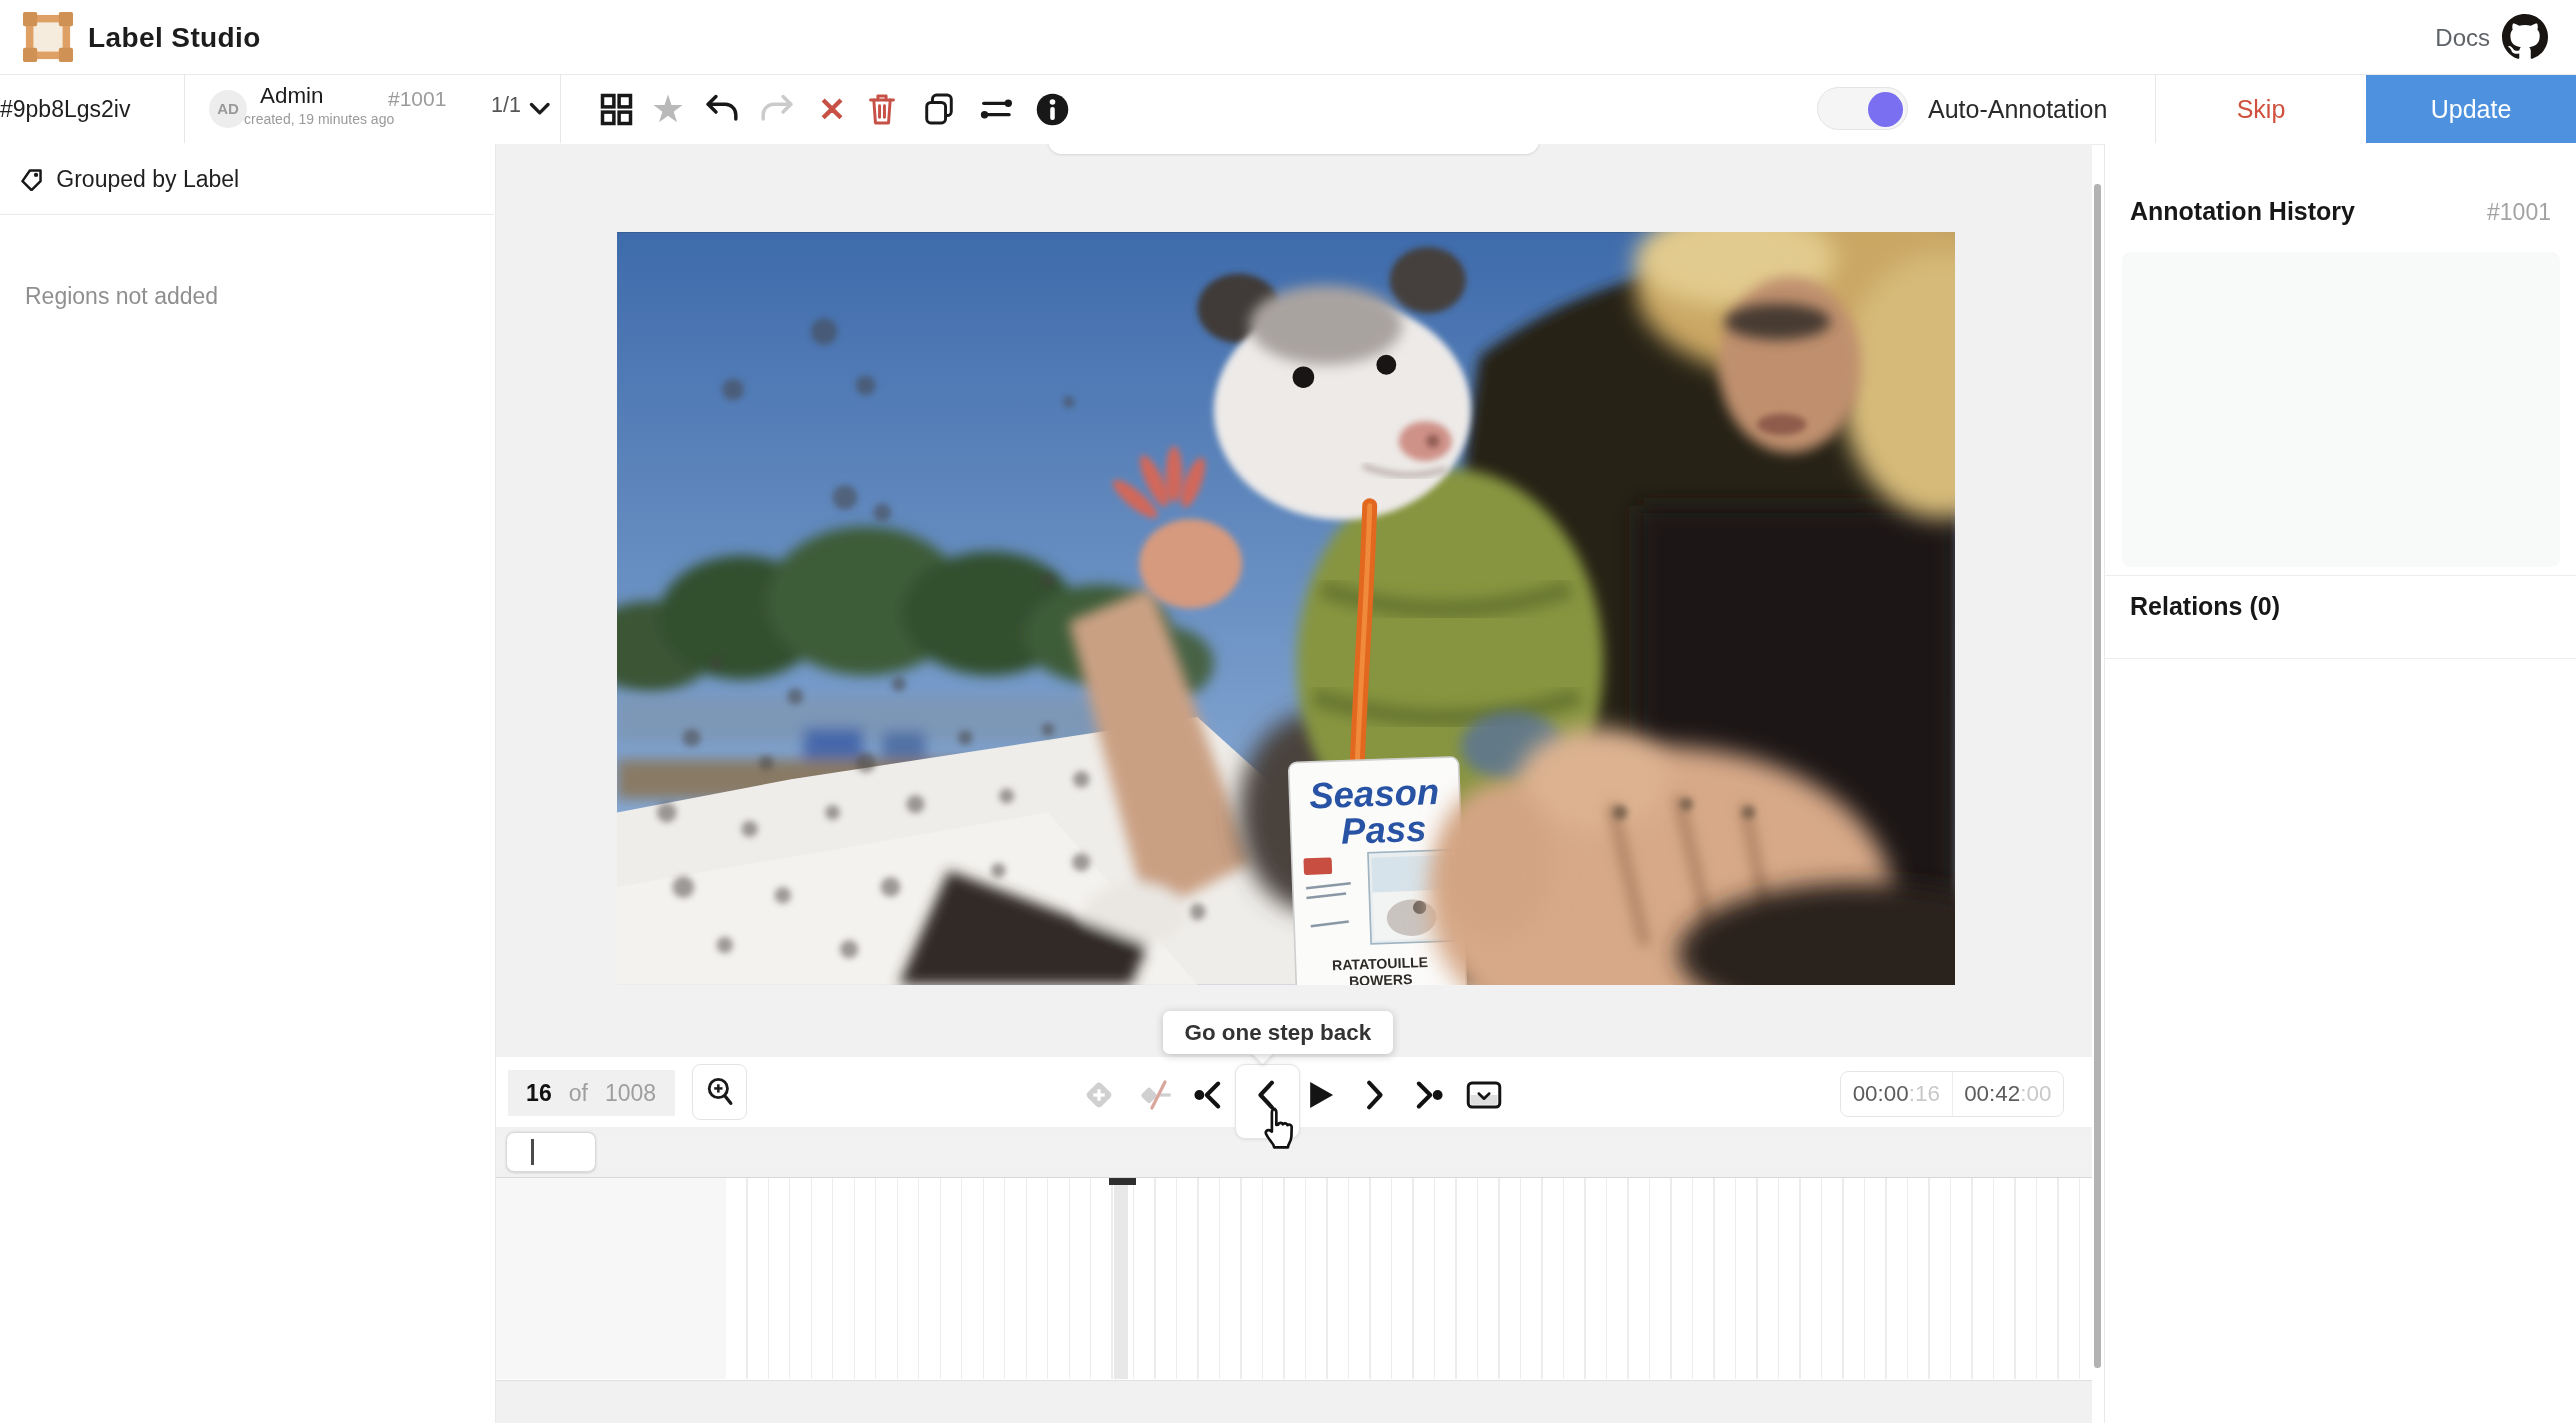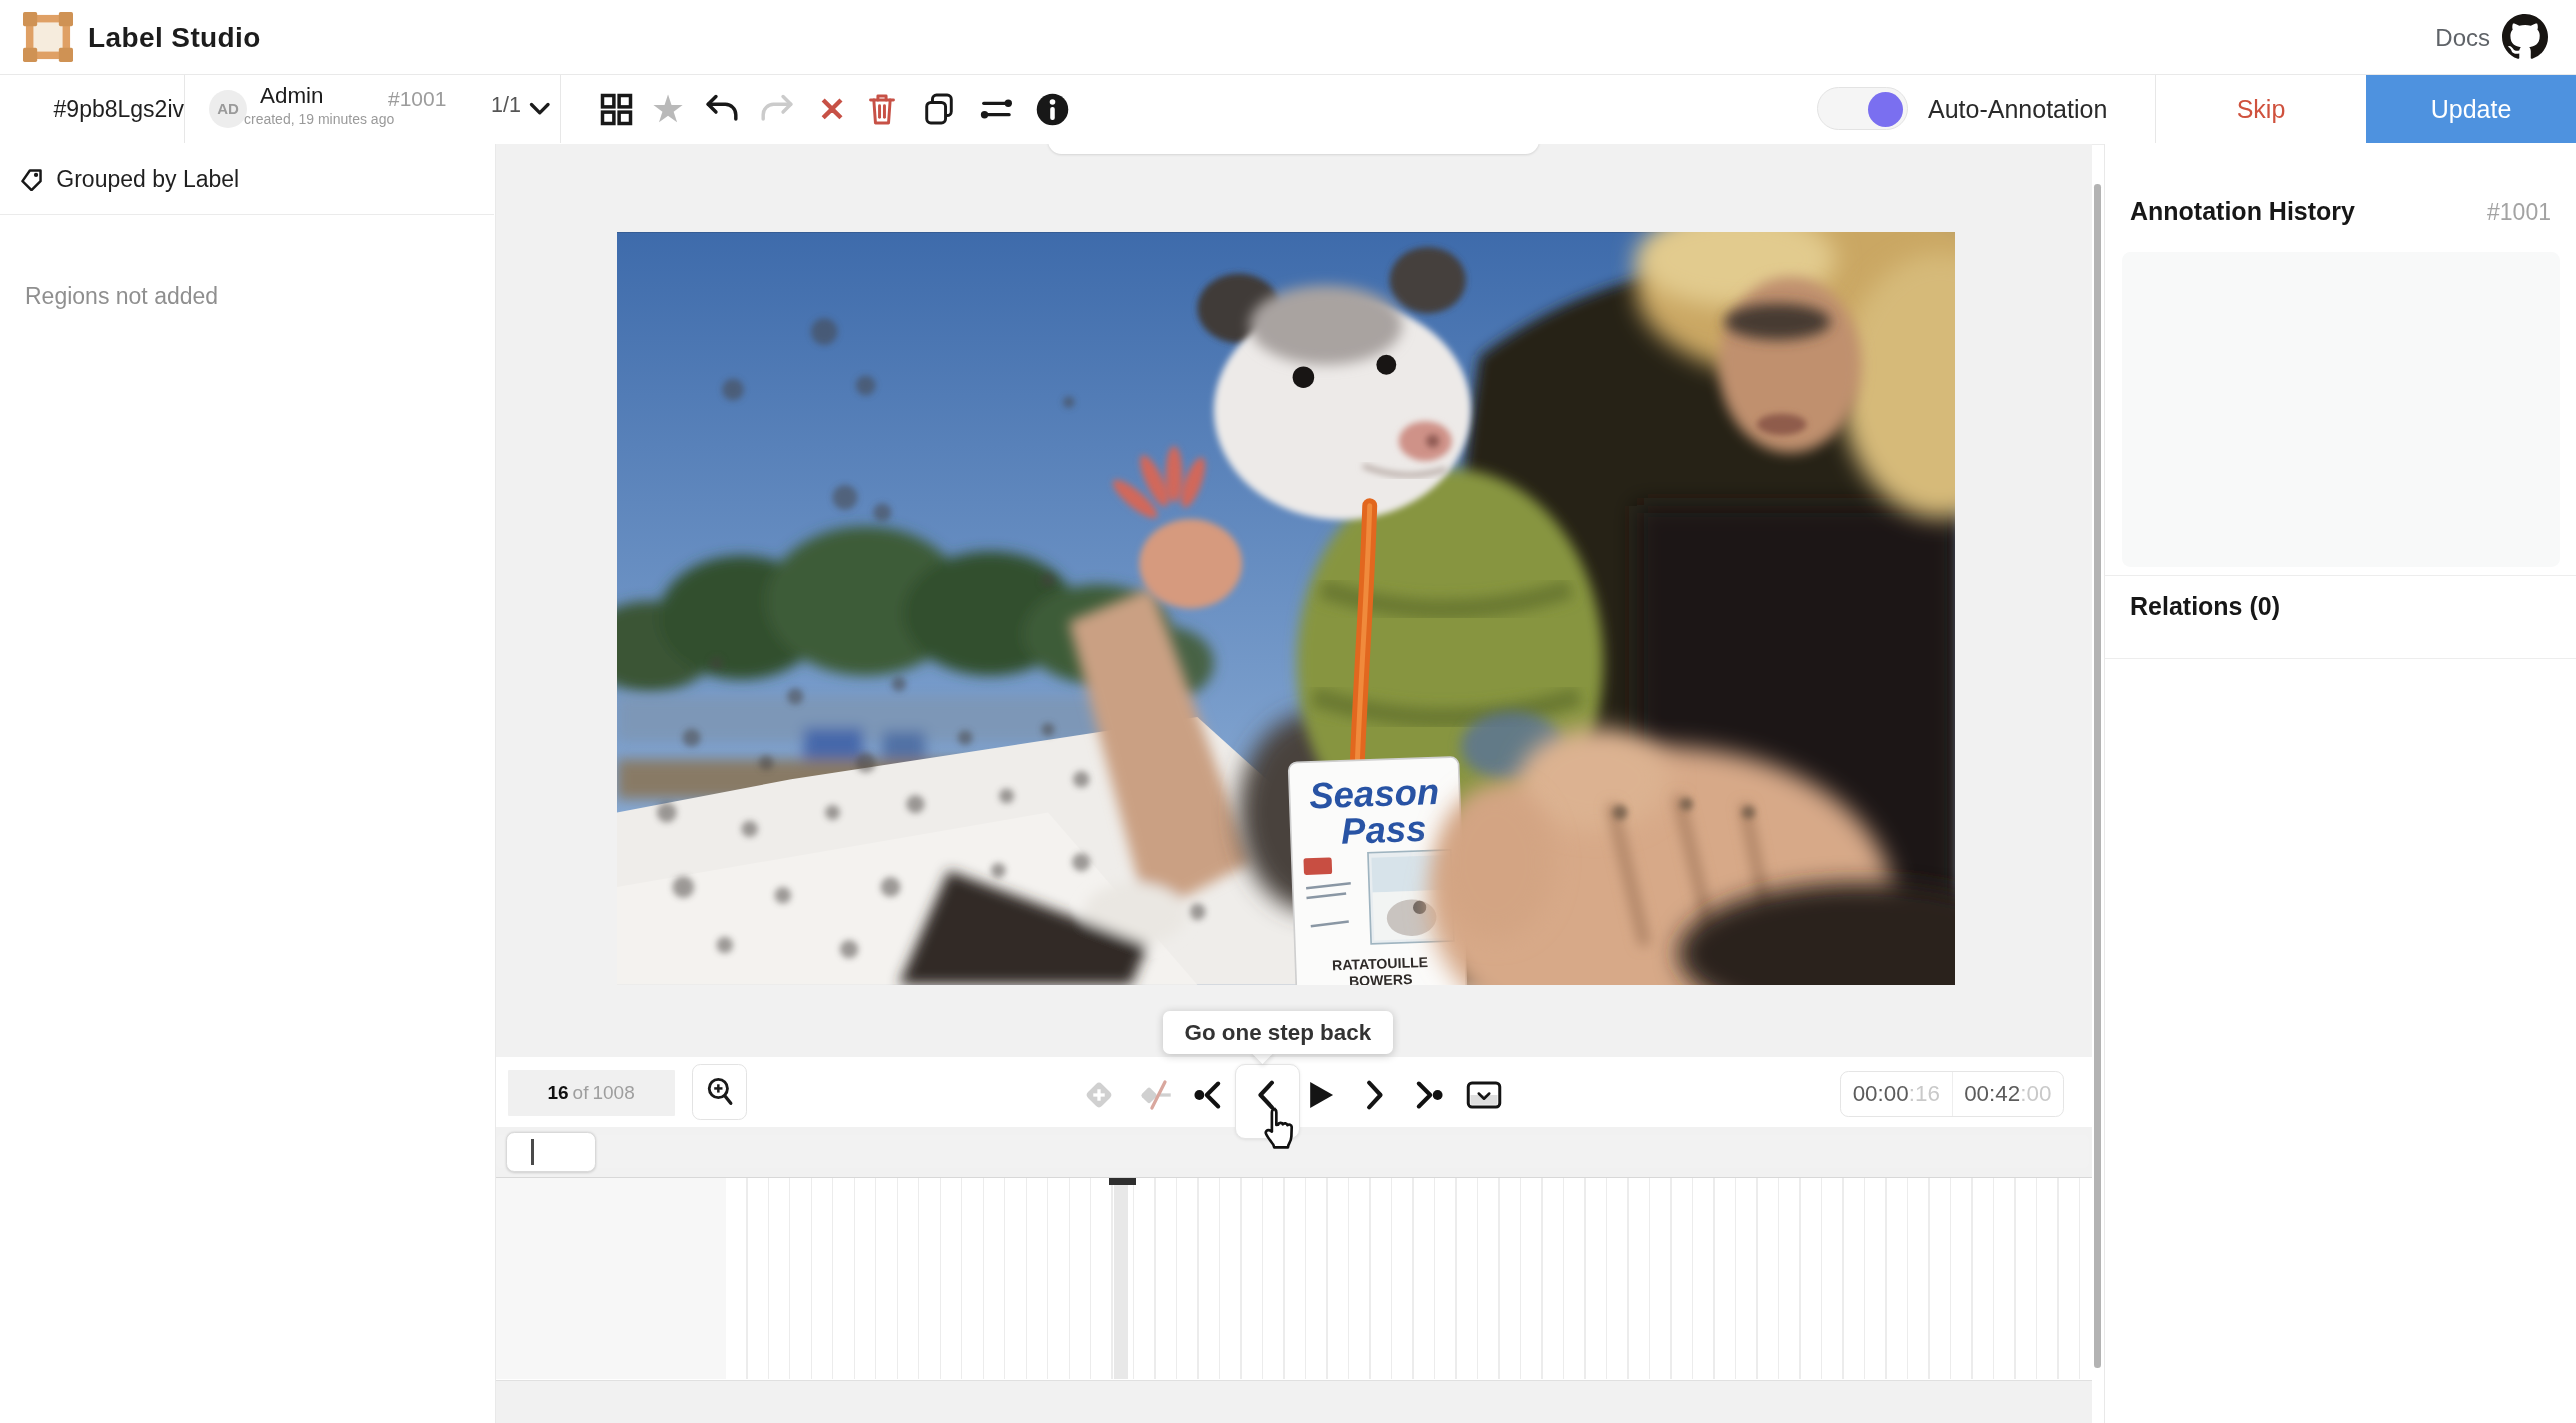--- a/index.html
+++ b/index.html
@@ -5,21 +5,21 @@
   html,body{margin:0;padding:0;background:#fff;font-family:"Liberation Sans",sans-serif;}
   #app{position:relative;width:2576px;height:1424px;overflow:hidden;background:#fff;}
   .abs{position:absolute;}
   
   .topbar{left:0;top:0;width:2576px;height:75px;background:#fff;border-bottom:1.7px solid #e9e9e9;box-sizing:border-box;text-align:right;}
   .app-title{left:88px;top:0;height:75px;line-height:75px;font-size:28px;font-weight:700;color:#1c1c1c;letter-spacing:0.4px;}
   .docs-link{right:86px;top:0;height:75px;line-height:75px;font-size:24px;color:#5f6368;}
   
   .taskbar{left:0;top:75px;width:2576px;height:70px;background:#fff;border-bottom:1.7px solid #ececec;box-sizing:border-box;}
   .vdiv{top:0;width:0.8px;height:68px;background:#e7e7e7;}
-  .task-id{left:0;top:0;width:184px;height:68px;line-height:68px;text-align:right;font-size:23px;color:#1f1f1f;}
+  .task-id{left:0;top:0;width:184px;height:68px;line-height:68px;text-align:left;font-size:23px;color:#1f1f1f;}
   .avatar{left:209px;top:15px;width:38px;height:38px;border-radius:50%;background:#ededed;color:#9a9a9a;font-size:15px;font-weight:700;text-align:center;line-height:38px;}
   .user-name{left:260px;top:8.3px;font-size:22.4px;color:#1c1c1c;}
   .created-text{left:244px;top:36px;font-size:14px;color:#9a9a9a;}
   .annotation-id{left:388px;top:11.6px;font-size:21px;color:#9c9c9c;}
   .pager{left:491px;top:18px;font-size:21.5px;color:#555;}
   .icon-btn{top:0;width:46px;height:68px;display:flex;align-items:center;justify-content:center;cursor:pointer;}
   .star-glyph{font-size:38px;color:#b9b9b9;line-height:1;}
   .close-glyph{font-size:33px;font-weight:700;color:var(--destructive_red,#c75146);line-height:1;}
   .toggle{left:1817px;top:12.4px;width:91px;height:43px;border-radius:21.5px;background:#f5f5f5;border:0.8px solid #e3e3e3;box-sizing:border-box;}
   .knob{position:absolute;right:4.1px;top:3.3px;width:35px;height:35px;border-radius:50%;background:var(--toggle_purple,#7a6ff0);}
@@ -42,21 +42,21 @@
   .history-placeholder{left:16.6px;top:108px;width:438px;height:315px;background:#f8f9f9;border-radius:8.3px;}
   .hdiv{left:0;width:471px;height:0.8px;background:#ededed;}
   .relations-title{left:25px;top:448px;font-size:25px;font-weight:700;color:#171717;}
   
   .main{left:496px;top:144px;width:1596px;height:1280px;background:#f1f1f1;overflow:hidden;}
   .top-pill{left:552px;top:-38px;width:491px;height:48px;background:#fff;border-radius:13.3px;box-shadow:0 0.8px 2.5px rgba(0,0,0,.12);}
   .video-frame{left:121px;top:88px;width:1338px;height:753px;background:#000;}
   .tooltip{left:667px;top:867px;height:43px;line-height:43px;padding:0 21.5px;background:#fff;border-radius:6.6px;box-shadow:0 1.7px 8.3px rgba(0,0,0,.2);font-size:22.4px;font-weight:700;color:#333;z-index:6;}
   .tooltip-pointer{left:759px;top:902px;width:15px;height:15px;background:#fff;transform:rotate(45deg);box-shadow:1.7px 1.7px 4.1px rgba(0,0,0,.12);z-index:5;}
   .controls-strip{left:0;top:913px;width:1596px;height:70px;background:#fff;}
-  .counter-box{left:11.6px;top:927px;width:167px;height:46px;background:#f0f0f0;border-radius:1px;display:flex;align-items:center;justify-content:center;gap:4px;font-size:19px;}
+  .counter-box{left:11.6px;top:927px;width:167px;height:46px;background:#f0f0f0;border-radius:1px;display:flex;align-items:center;justify-content:center;gap:17px;font-size:23px;}
   .counter-box .cur{font-weight:700;color:#111;}
   .counter-box .sep,.counter-box .tot{color:#9e9e9e;}
   .zoom-btn{left:196px;top:920px;width:55px;height:56px;border:1.7px solid #e3e3e3;border-radius:8.3px;box-sizing:border-box;background:#fff;display:flex;align-items:center;justify-content:center;cursor:pointer;}
   .t-btn{top:933px;width:36px;height:36px;display:flex;align-items:center;justify-content:center;cursor:pointer;z-index:2;}
   .hover-box{left:739px;top:920px;width:65px;height:75px;background:#fff;border:1.7px solid #e5e5e5;border-radius:10px;box-sizing:border-box;box-shadow:0 0.8px 3.3px rgba(0,0,0,.08);z-index:1;}
   .time-box{left:1344px;top:927px;width:224px;height:46px;border:1.7px solid #e5e5e5;border-radius:8.3px;box-sizing:border-box;background:#fff;display:flex;}
   .time-cell{flex:1;display:flex;align-items:center;justify-content:center;font-size:22.4px;}
   .time-cell:first-child{border-right:0.8px solid #eee;}
   .time-main{color:#5c5c5c;}
   .time-frac{color:#c9c9c9;}

